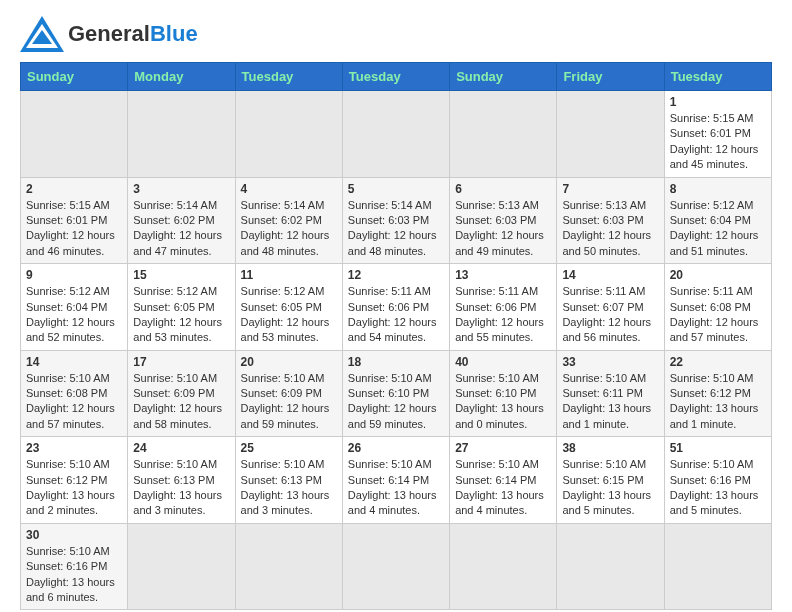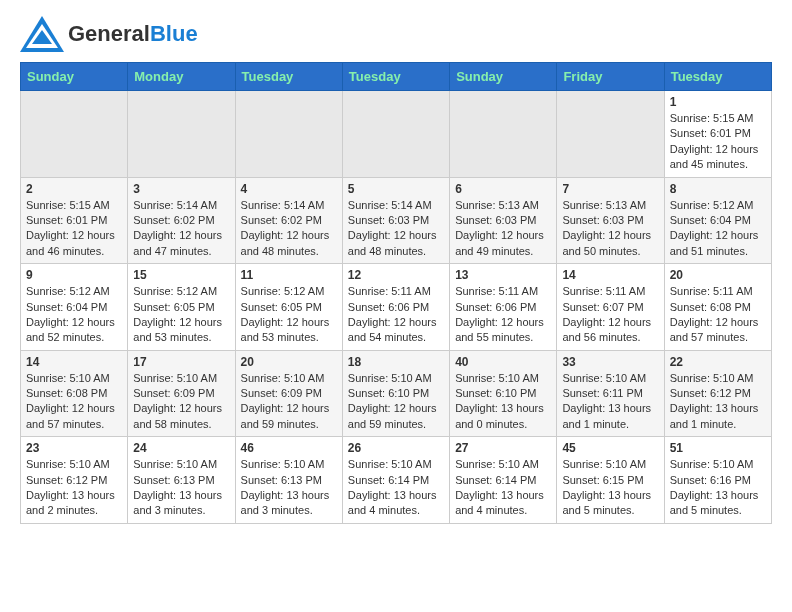--- a/index.html
+++ b/index.html
@@ -327,21 +327,21 @@
       </td>
           <td>
         <span class="day-number">24</span>
         <div class="day-info">
           Sunrise: 5:10 AM<br>
           Sunset: 6:13 PM<br>
           Daylight: 13 hours and 3 minutes.
         </div>
       </td>
           <td>
-        <span class="day-number">46</span>
+        <span class="day-number">25</span>
         <div class="day-info">
           Sunrise: 5:10 AM<br>
           Sunset: 6:13 PM<br>
           Daylight: 13 hours and 3 minutes.
         </div>
       </td>
           <td>
         <span class="day-number">26</span>
         <div class="day-info">
           Sunrise: 5:10 AM<br>
@@ -351,31 +351,47 @@
       </td>
           <td>
         <span class="day-number">27</span>
         <div class="day-info">
           Sunrise: 5:10 AM<br>
           Sunset: 6:14 PM<br>
           Daylight: 13 hours and 4 minutes.
         </div>
       </td>
           <td>
-        <span class="day-number">45</span>
+        <span class="day-number">38</span>
         <div class="day-info">
           Sunrise: 5:10 AM<br>
           Sunset: 6:15 PM<br>
           Daylight: 13 hours and 5 minutes.
         </div>
       </td>
           <td>
         <span class="day-number">51</span>
         <div class="day-info">
           Sunrise: 5:10 AM<br>
           Sunset: 6:16 PM<br>
           Daylight: 13 hours and 5 minutes.
         </div>
       </td>
+        </tr>
+        <tr class="row-even">
+          <td>
+        <span class="day-number">30</span>
+        <div class="day-info">
+          Sunrise: 5:10 AM<br>
+          Sunset: 6:16 PM<br>
+          Daylight: 13 hours and 6 minutes.
+        </div>
+      </td>
+          <td class="empty-cell"></td>
+          <td class="empty-cell"></td>
+          <td class="empty-cell"></td>
+          <td class="empty-cell"></td>
+          <td class="empty-cell"></td>
+          <td class="empty-cell"></td>
         </tr>
       </tbody>
   </table>
 </div>
 
 </body></html>

